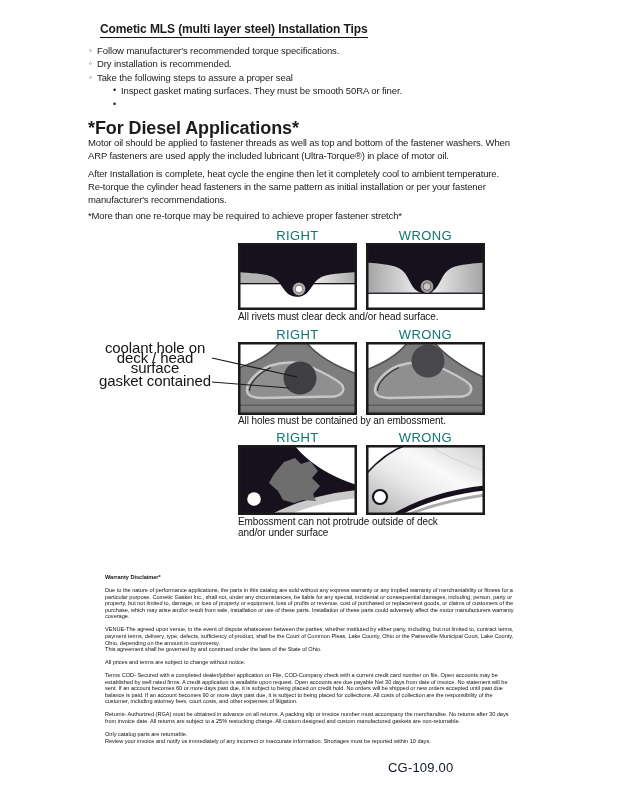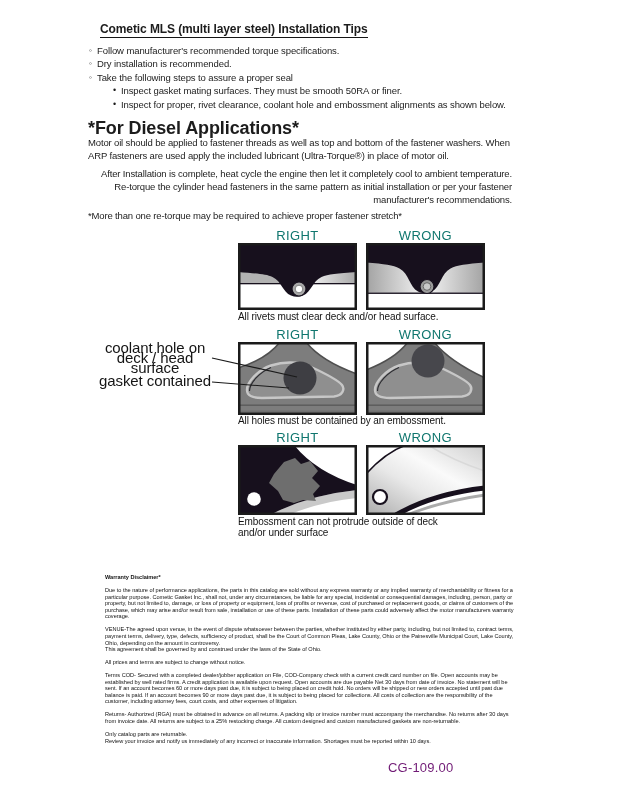--- a/index.html
+++ b/index.html
@@ -19,21 +19,21 @@
   .sb-mark{width:8px; font-size:9px; line-height:13.4px; flex:0 0 8px;}
   .dz-head{left:88px; top:118px; font-size:18px; font-weight:bold; letter-spacing:-0.1px;}
   .body-p{left:88px; width:424px; font-size:9.5px; line-height:13.2px; letter-spacing:-0.15px;}
   .rw-label{width:119px; text-align:center; font-size:13px; letter-spacing:0.4px; color:#0f766e;}
   .dbox{width:119px; height:auto; display:block;}
   .caption{left:238px; font-size:10px; letter-spacing:-0.1px; color:#141414; line-height:11px;text-align:center;}
   .fig2-side{width:114px; left:98px; text-align:center; font-size:15px; line-height:10px; letter-spacing:-0.1px; color:#141414;}
   .legal{left:105px; top:574px; width:409px; font-size:5.6px; line-height:6.6px; letter-spacing:-0.02px; color:#121212;}
   .legal p{margin:0 0 6.4px 0;}
   .legal .lg-head{font-weight:bold;}
-  .footer-code{left:388px; top:760px; font-size:13px; color:#701a75; letter-spacing:0.2px;}
+  .footer-code{left:388px; top:760px; font-size:13px; color:#0f172a; letter-spacing:0.2px;}
 </style>
 </head>
 <body>
 
 <div class="page">
 
   <div class="abs title">Cometic MLS (multi layer steel) Installation Tips</div>
 
   <div class="abs intro">
     <div class="b-row">
@@ -47,27 +47,26 @@
     <div class="b-row">
       <span class="b-mark">◦</span>
       <span>Take the following steps to assure a proper seal</span>
     </div>
     <div class="sb-row">
       <span class="sb-mark">•</span>
       <span>Inspect gasket mating surfaces.  They must be smooth 50RA or finer.</span>
     </div>
     <div class="sb-row">
       <span class="sb-mark">•</span>
-      <span>Inspect for proper, rivet clearance, coolant hole and embossment alignments as shown below.</span>
     </div>
   </div>
 
   <div class="abs dz-head">*For Diesel Applications*</div>
   <div class="abs body-p" style="top:136px;">Motor oil should be applied to fastener threads as well as top and bottom of the fastener washers. When ARP fasteners are used apply the included lubricant (Ultra-Torque®) in place of motor oil.</div>
-  <div class="abs body-p" style="top:167px;text-align:right;">After Installation is complete, heat cycle the engine then let it completely cool to ambient temperature. Re-torque the cylinder head fasteners in the same pattern as initial installation or per your fastener manufacturer's recommendations.</div>
+  <div class="abs body-p" style="top:167px;">After Installation is complete, heat cycle the engine then let it completely cool to ambient temperature. Re-torque the cylinder head fasteners in the same pattern as initial installation or per your fastener manufacturer's recommendations.</div>
   <div class="abs body-p" style="top:209px;">*More than one re-torque may be required to achieve proper fastener stretch*</div>
 
   <div class="abs rw-label" style="left:238px; top:228px;">RIGHT</div>
   <div class="abs rw-label" style="left:366px; top:228px;">WRONG</div>
 
   <svg class="abs dbox" style="left:238px; top:243px;" width="119" height="67" viewBox="0 0 119 67">
     <defs>
       <linearGradient id="g1r" x1="0" y1="0" x2="1" y2="0">
         <stop offset="0" stop-color="#eeeeee"></stop>
           <stop offset="1" stop-color="#a8a8a8"></stop>

